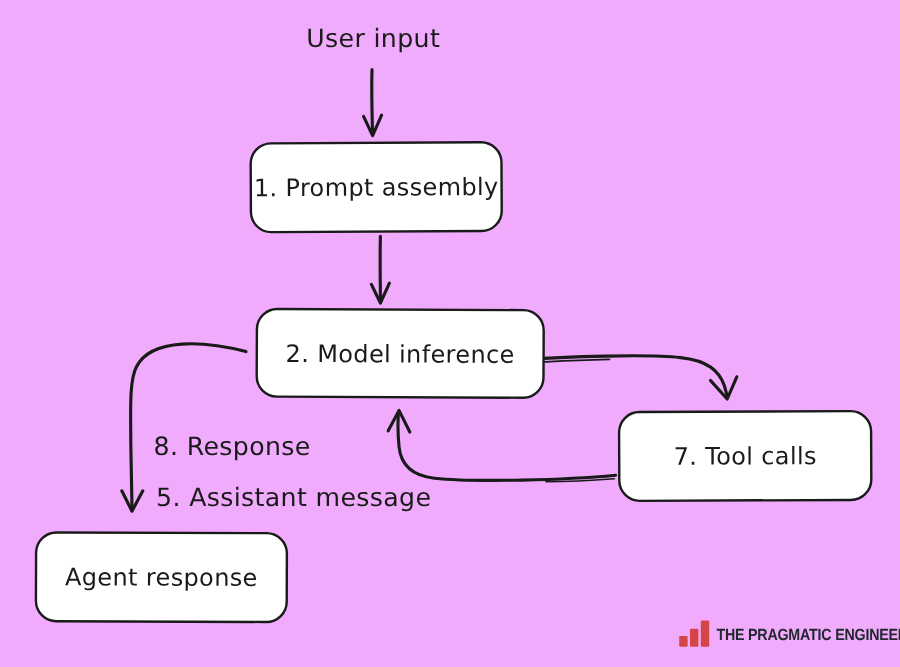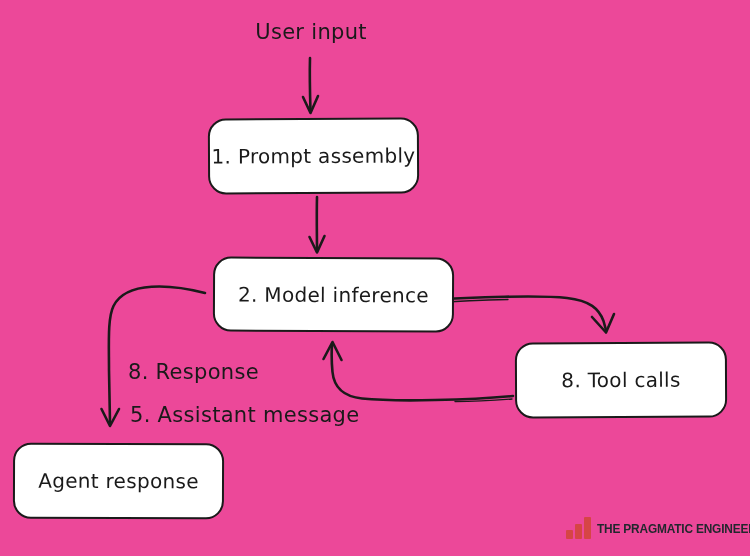--- a/index.html
+++ b/index.html
@@ -5,21 +5,21 @@
   html, body {
     margin: 0;
     padding: 0;
     background: #ffffff;
     font-family: "DejaVu Sans", sans-serif;
   }
   .canvas {
     position: relative;
     width: 750px;
     height: 556px;
-    background: #ec4899;
+    background: #f0abfc;
     overflow: hidden;
     color: #1a1a1a;
   }
   .arrow-layer {
     position: absolute;
     left: 0; top: 0;
     width: 750px; height: 556px;
   }
   .node {
     position: absolute;
@@ -31,21 +31,21 @@
     align-items: center;
     justify-content: center;
     font-size: 20px;
     letter-spacing: 0.3px;
     white-space: nowrap;
     color: #1a1a1a;
   }
   .node-prompt   { left: 208px; top: 118px; width: 211px; height: 76px; transform: rotate(-0.3deg); }
   .node-model    { left: 213px; top: 257px; width: 241px; height: 75px; transform: rotate(0.25deg); }
   .node-tools    { left: 515px; top: 342px; width: 212px; height: 76px; transform: rotate(-0.25deg); }
-  .node-agent    { left: 13px;  top: 443px; width: 211px; height: 76px; transform: rotate(0.2deg); align-items: center; }
+  .node-agent    { left: 29px;  top: 443px; width: 211px; height: 76px; transform: rotate(0.2deg); align-items: center; }
   .free-label {
     position: absolute;
     font-size: 21px;
     letter-spacing: 0.3px;
     white-space: nowrap;
     color: #1a1a1a;
   }
   .lbl-user      { left: 235px; top: 20px; width: 152px; text-align: center; }
   .lbl-response  { left: 128px; top: 360px; }
   .lbl-assistant { left: 130px; top: 403px; text-align: right; }
@@ -136,21 +136,21 @@
 
   <div class="node node-prompt">
     <span>1. Prompt assembly</span>
   </div>
 
   <div class="node node-model">
     <span>2. Model inference</span>
   </div>
 
   <div class="node node-tools">
-    <span>8. Tool calls</span>
+    <span>7. Tool calls</span>
   </div>
 
   <div class="node node-agent">
     <span>Agent response</span>
   </div>
 
   <div class="free-label lbl-response">8. Response</div>
   <div class="free-label lbl-assistant">5. Assistant message</div>
 
   <div class="logo">

